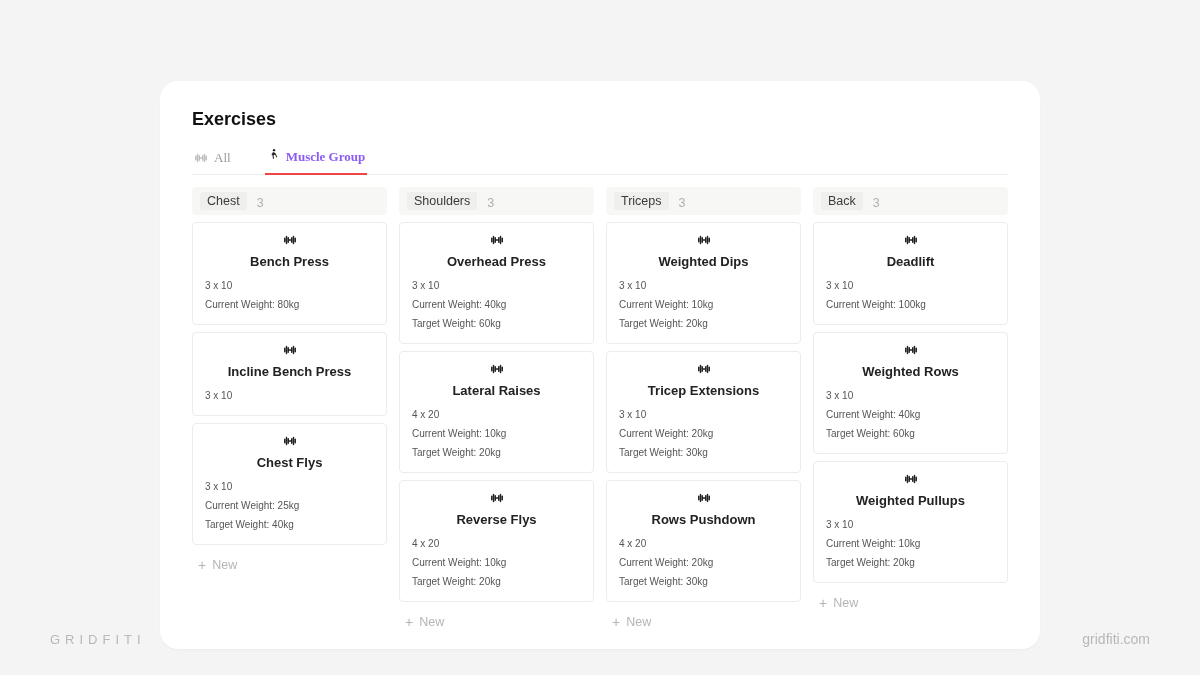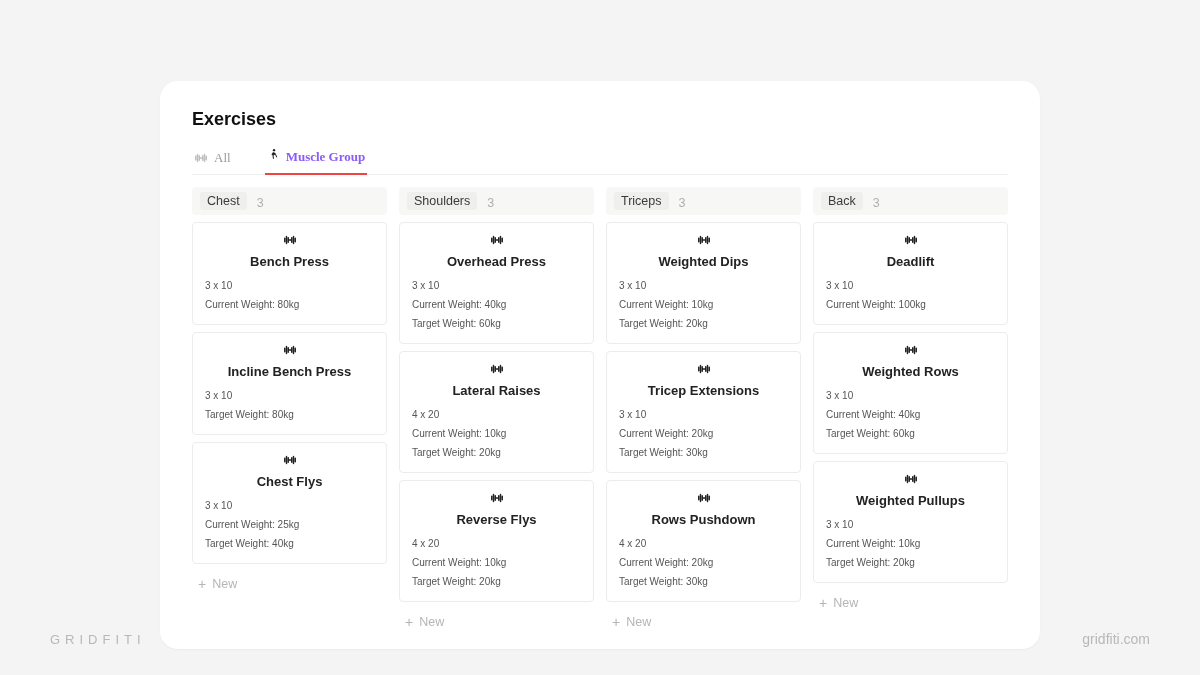--- a/index.html
+++ b/index.html
@@ -185,21 +185,20 @@
         <div class="card">
           <div class="card-head">
             <span class="dumbbell-ico">
               <svg width="14" height="14" viewBox="0 0 24 24" fill="none" stroke="#222" stroke-width="2.5" stroke-linecap="round">
                 <path d="M6 6v12M9 8v8M15 8v8M18 6v12M9 12h6M3 9v6M21 9v6"></path>
               </svg>
             </span>
             <span class="ex-name">Incline Bench Press</span>
           </div>
           <div class="card-line">3 x 10</div>
-          <div class="card-line">Target Weight: 80kg</div>
         </div>
         <div class="card">
           <div class="card-head">
             <span class="dumbbell-ico">
               <svg width="14" height="14" viewBox="0 0 24 24" fill="none" stroke="#222" stroke-width="2.5" stroke-linecap="round">
                 <path d="M6 6v12M9 8v8M15 8v8M18 6v12M9 12h6M3 9v6M21 9v6"></path>
               </svg>
             </span>
             <span class="ex-name">Chest Flys</span>
           </div>

